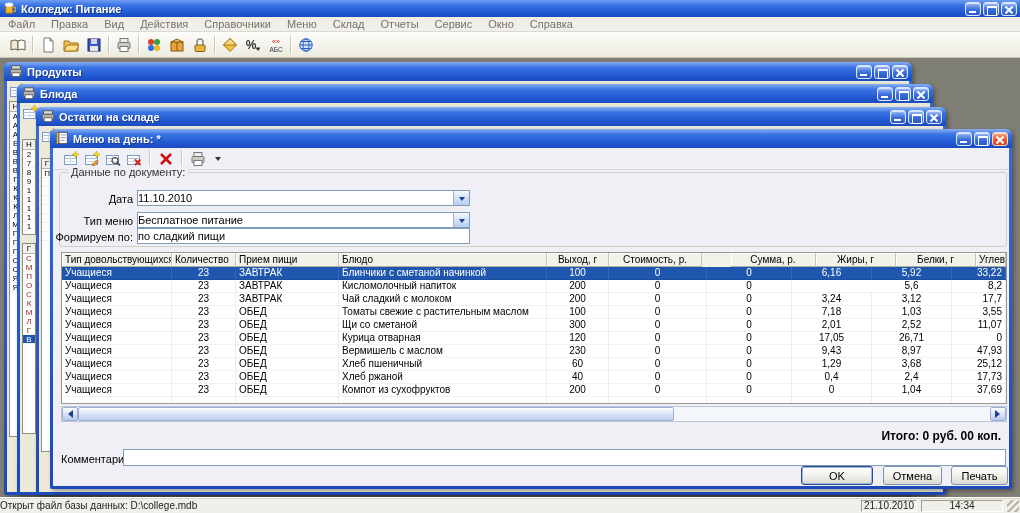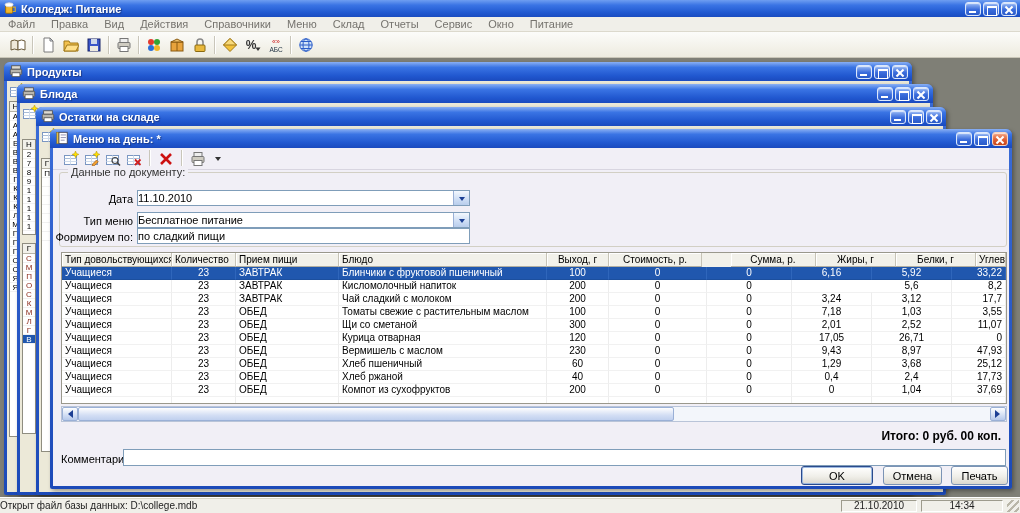--- a/index.html
+++ b/index.html
@@ -83,21 +83,21 @@
   .btn{position:absolute;top:318px;height:19px;display:flex;align-items:center;justify-content:center;font-size:11px;
     border:1px solid #7b93b5;border-radius:3px;background:linear-gradient(#ffffff,#f0efe9 55%,#dbd8cf)}
   .btn.default{border-color:#2a4a8c;box-shadow:0 0 0 1px #9cb8e0 inset}
 
   
   .statusbar{position:absolute;left:0;bottom:0;right:0;height:16px;background:#f0efe9;border-top:1px solid #fff;
     box-shadow:inset 0 1px 0 #d8d5c8;display:flex;align-items:center;font-size:10px;color:#222}
   .sb-msg{flex:1;white-space:nowrap;overflow:hidden}
   .sb-panel{height:12px;border:1px solid;border-color:#9d9b8d #fff #fff #9d9b8d;margin-right:4px;
     display:flex;align-items:center;justify-content:center}
-  .sb-date{width:76px}.sb-time{width:82px}
+  .sb-date{width:56px}.sb-time{width:82px}
   .sb-grip{width:12px;height:12px;margin-right:1px;
     background:repeating-linear-gradient(135deg,transparent 0 3px,#b9b6a8 3px 5px)}
 </style>
 </head>
 <body>
 
 <div class="main-titlebar">
   <span class="app-icon"><svg width="14" height="14" viewBox="0 0 16 16">
         <rect x="3" y="5" width="8" height="9" rx="1" fill="#f2b62c" stroke="#9a6a00"></rect>
         <path d="M11,7 h3 v5 h-3" fill="none" stroke="#caa63e" stroke-width="1.4"></path>
@@ -115,21 +115,21 @@
     <span class="menu-item">Файл</span>
     <span class="menu-item">Правка</span>
     <span class="menu-item">Вид</span>
     <span class="menu-item">Действия</span>
     <span class="menu-item">Справочники</span>
     <span class="menu-item">Меню</span>
     <span class="menu-item">Склад</span>
     <span class="menu-item">Отчеты</span>
     <span class="menu-item">Сервис</span>
     <span class="menu-item">Окно</span>
-    <span class="menu-item">Питание</span>
+    <span class="menu-item">Справка</span>
   </div>
 
 <div class="toolbar">
     <span class="tb-group">
       <span class="tb-icon">
         <svg width="16" height="16" viewBox="0 0 16 16">
           <path d="M1,4 Q4.5,2 8,4 L8,13 Q4.5,11 1,13 Z" fill="#efe9da" stroke="#6a5a3a"></path>
           <path d="M15,4 Q11.5,2 8,4 L8,13 Q11.5,11 15,13 Z" fill="#fff" stroke="#6a5a3a"></path>
         </svg>
       </span>
@@ -471,21 +471,21 @@
             <span class="gc c" style="width: 93px;">Стоимость, р.</span>
             <span class="gc c" style="width: 85px; margin-left: 29px;">Сумма, р.</span>
             <span class="gc c" style="width: 80px;">Жиры, г</span>
             <span class="gc c" style="width: 80px;">Белки, г</span>
             <span class="gc r" style="flex: 1 1 0%;">Углеводы</span>
           </div>
           <div class="grow selected">
             <span class="gc l" style="width: 110px;">Учащиеся</span>
             <span class="gc c" style="width: 64px;">23</span>
             <span class="gc l" style="width: 103px;">ЗАВТРАК</span>
-            <span class="gc l" style="width: 208px;">Блинчики с фруктовой пшеничный</span>
+            <span class="gc l" style="width: 208px;">Блинчики с сметаной начинкой</span>
             <span class="gc c" style="width: 62px;">100</span>
             <span class="gc c" style="width: 98px;">0</span>
             <span class="gc c" style="width: 85px;">0</span>
             <span class="gc c" style="width: 80px;">6,16</span>
             <span class="gc c" style="width: 80px;">5,92</span>
             <span class="gc r" style="flex: 1 1 0%;">33,22</span>
           </div>
           <div class="grow">
             <span class="gc l" style="width: 110px;">Учащиеся</span>
             <span class="gc c" style="width: 64px;">23</span>

